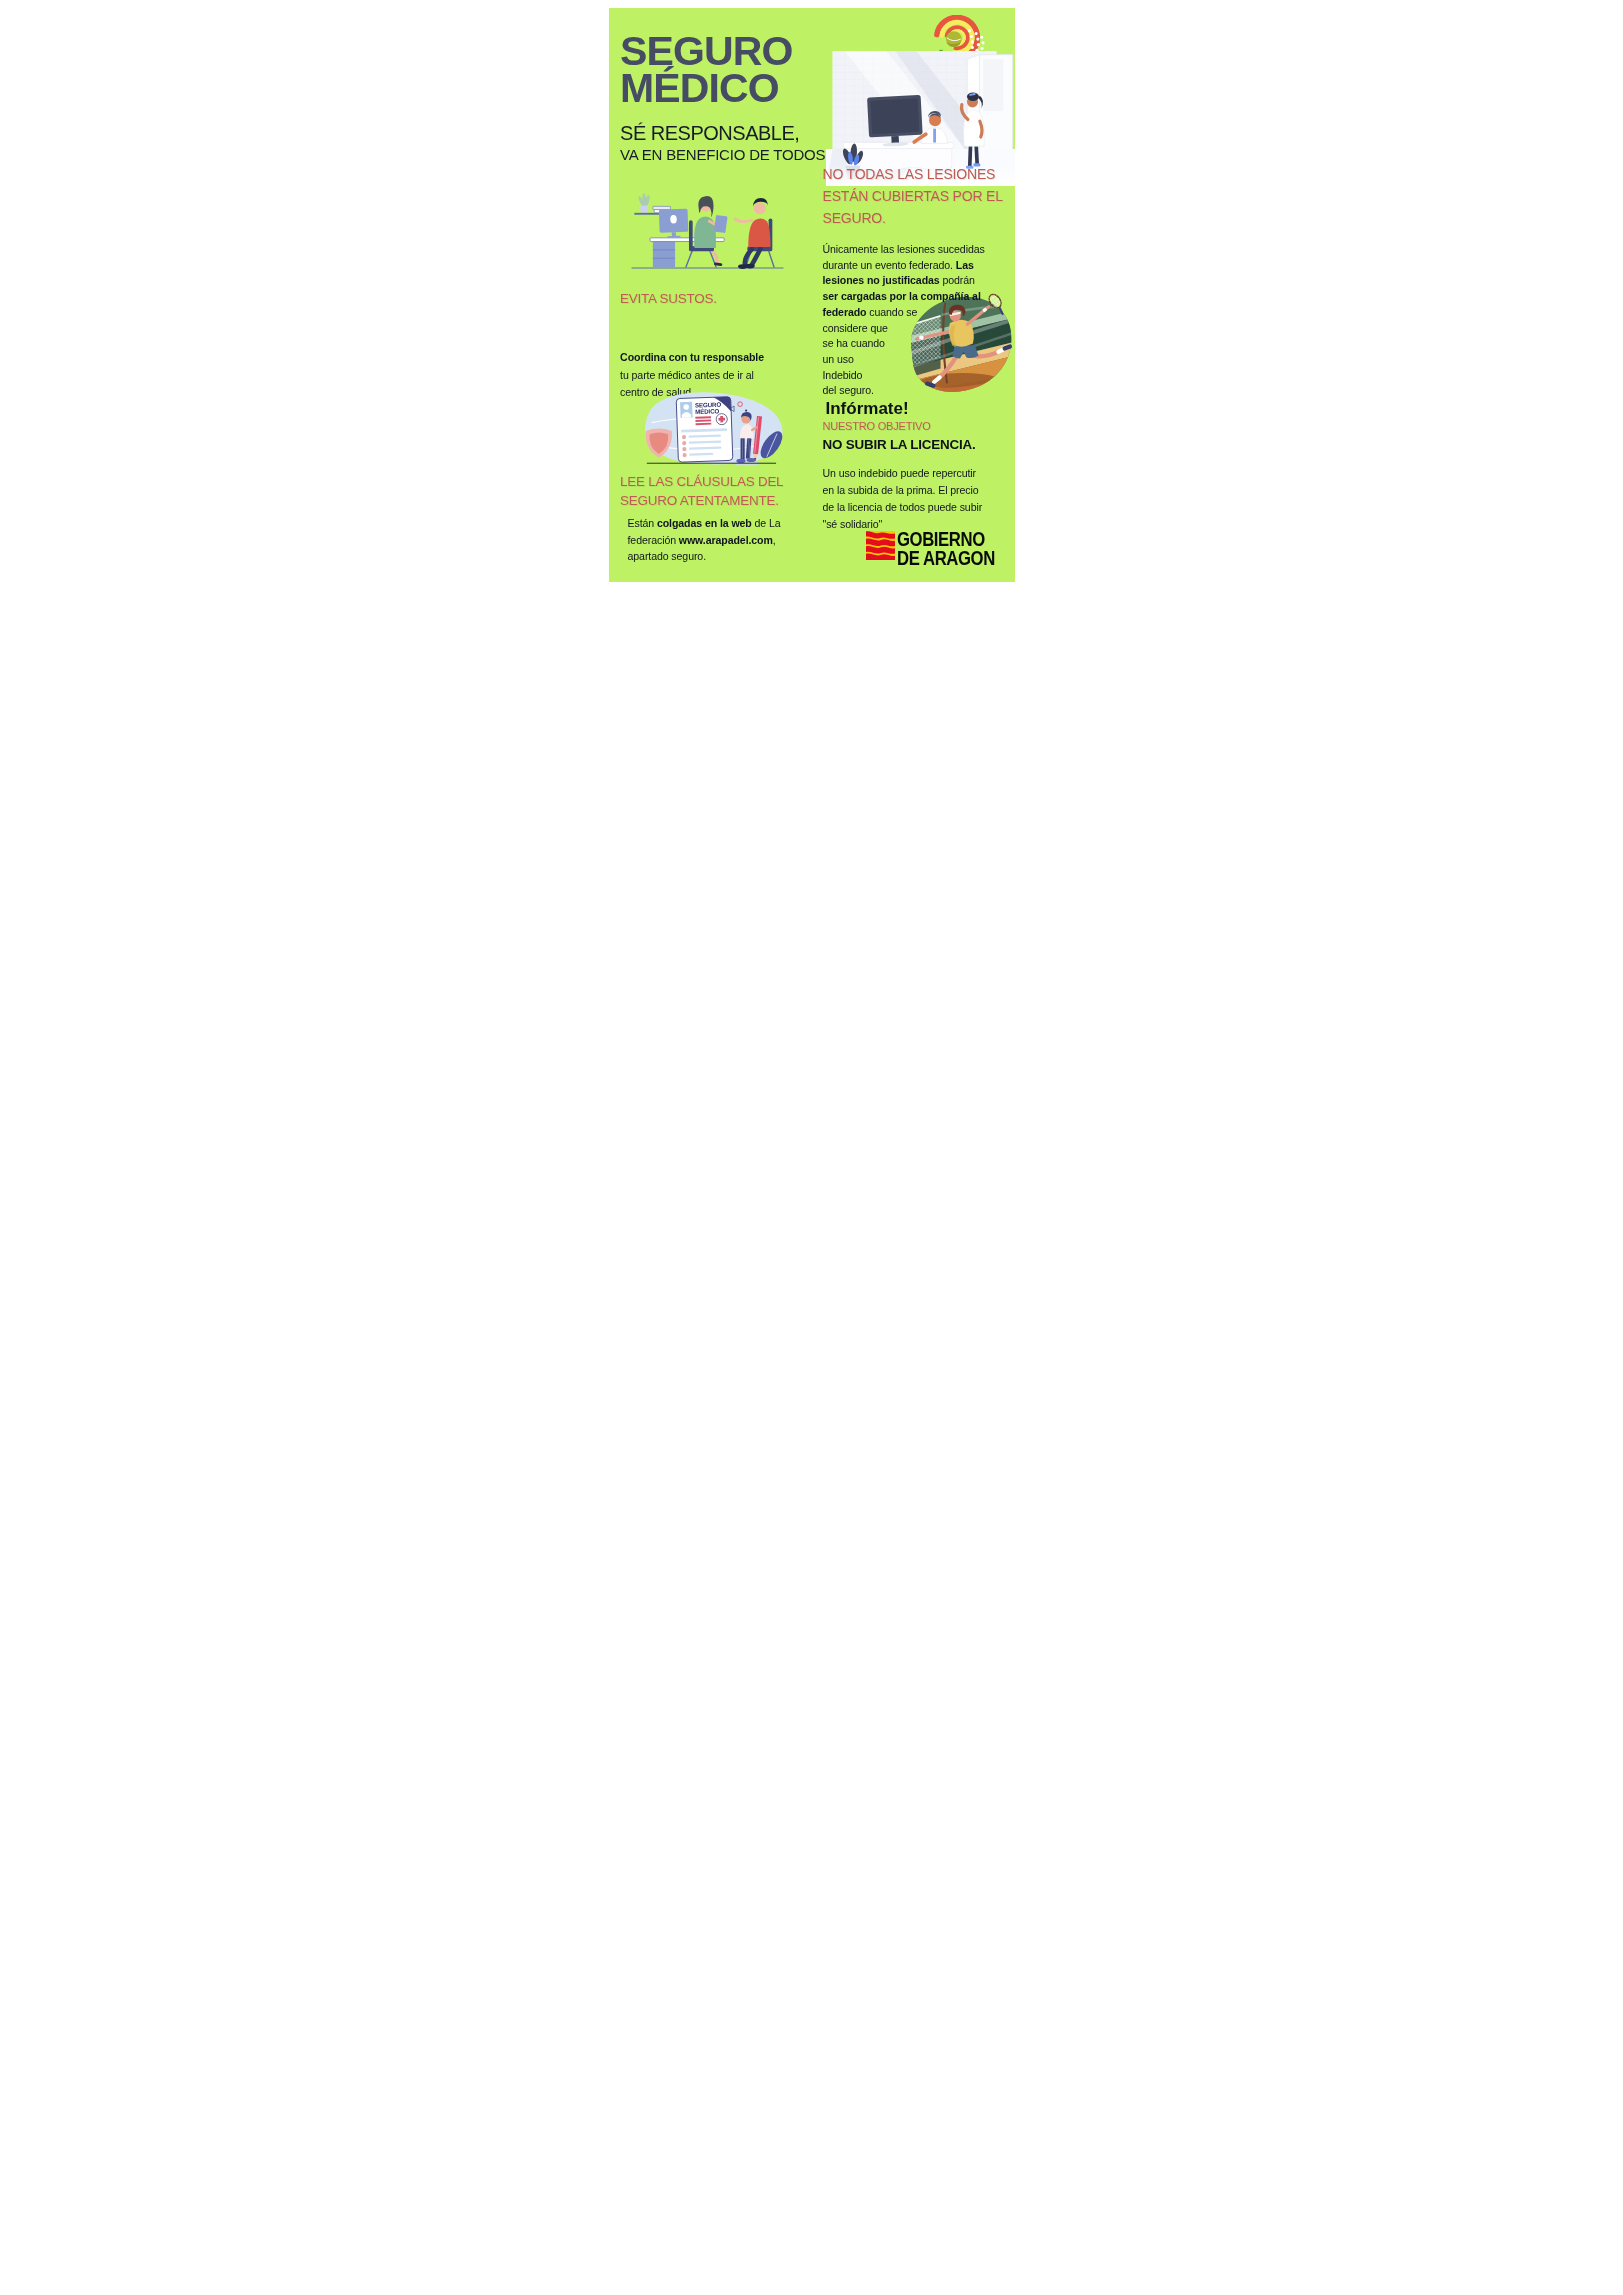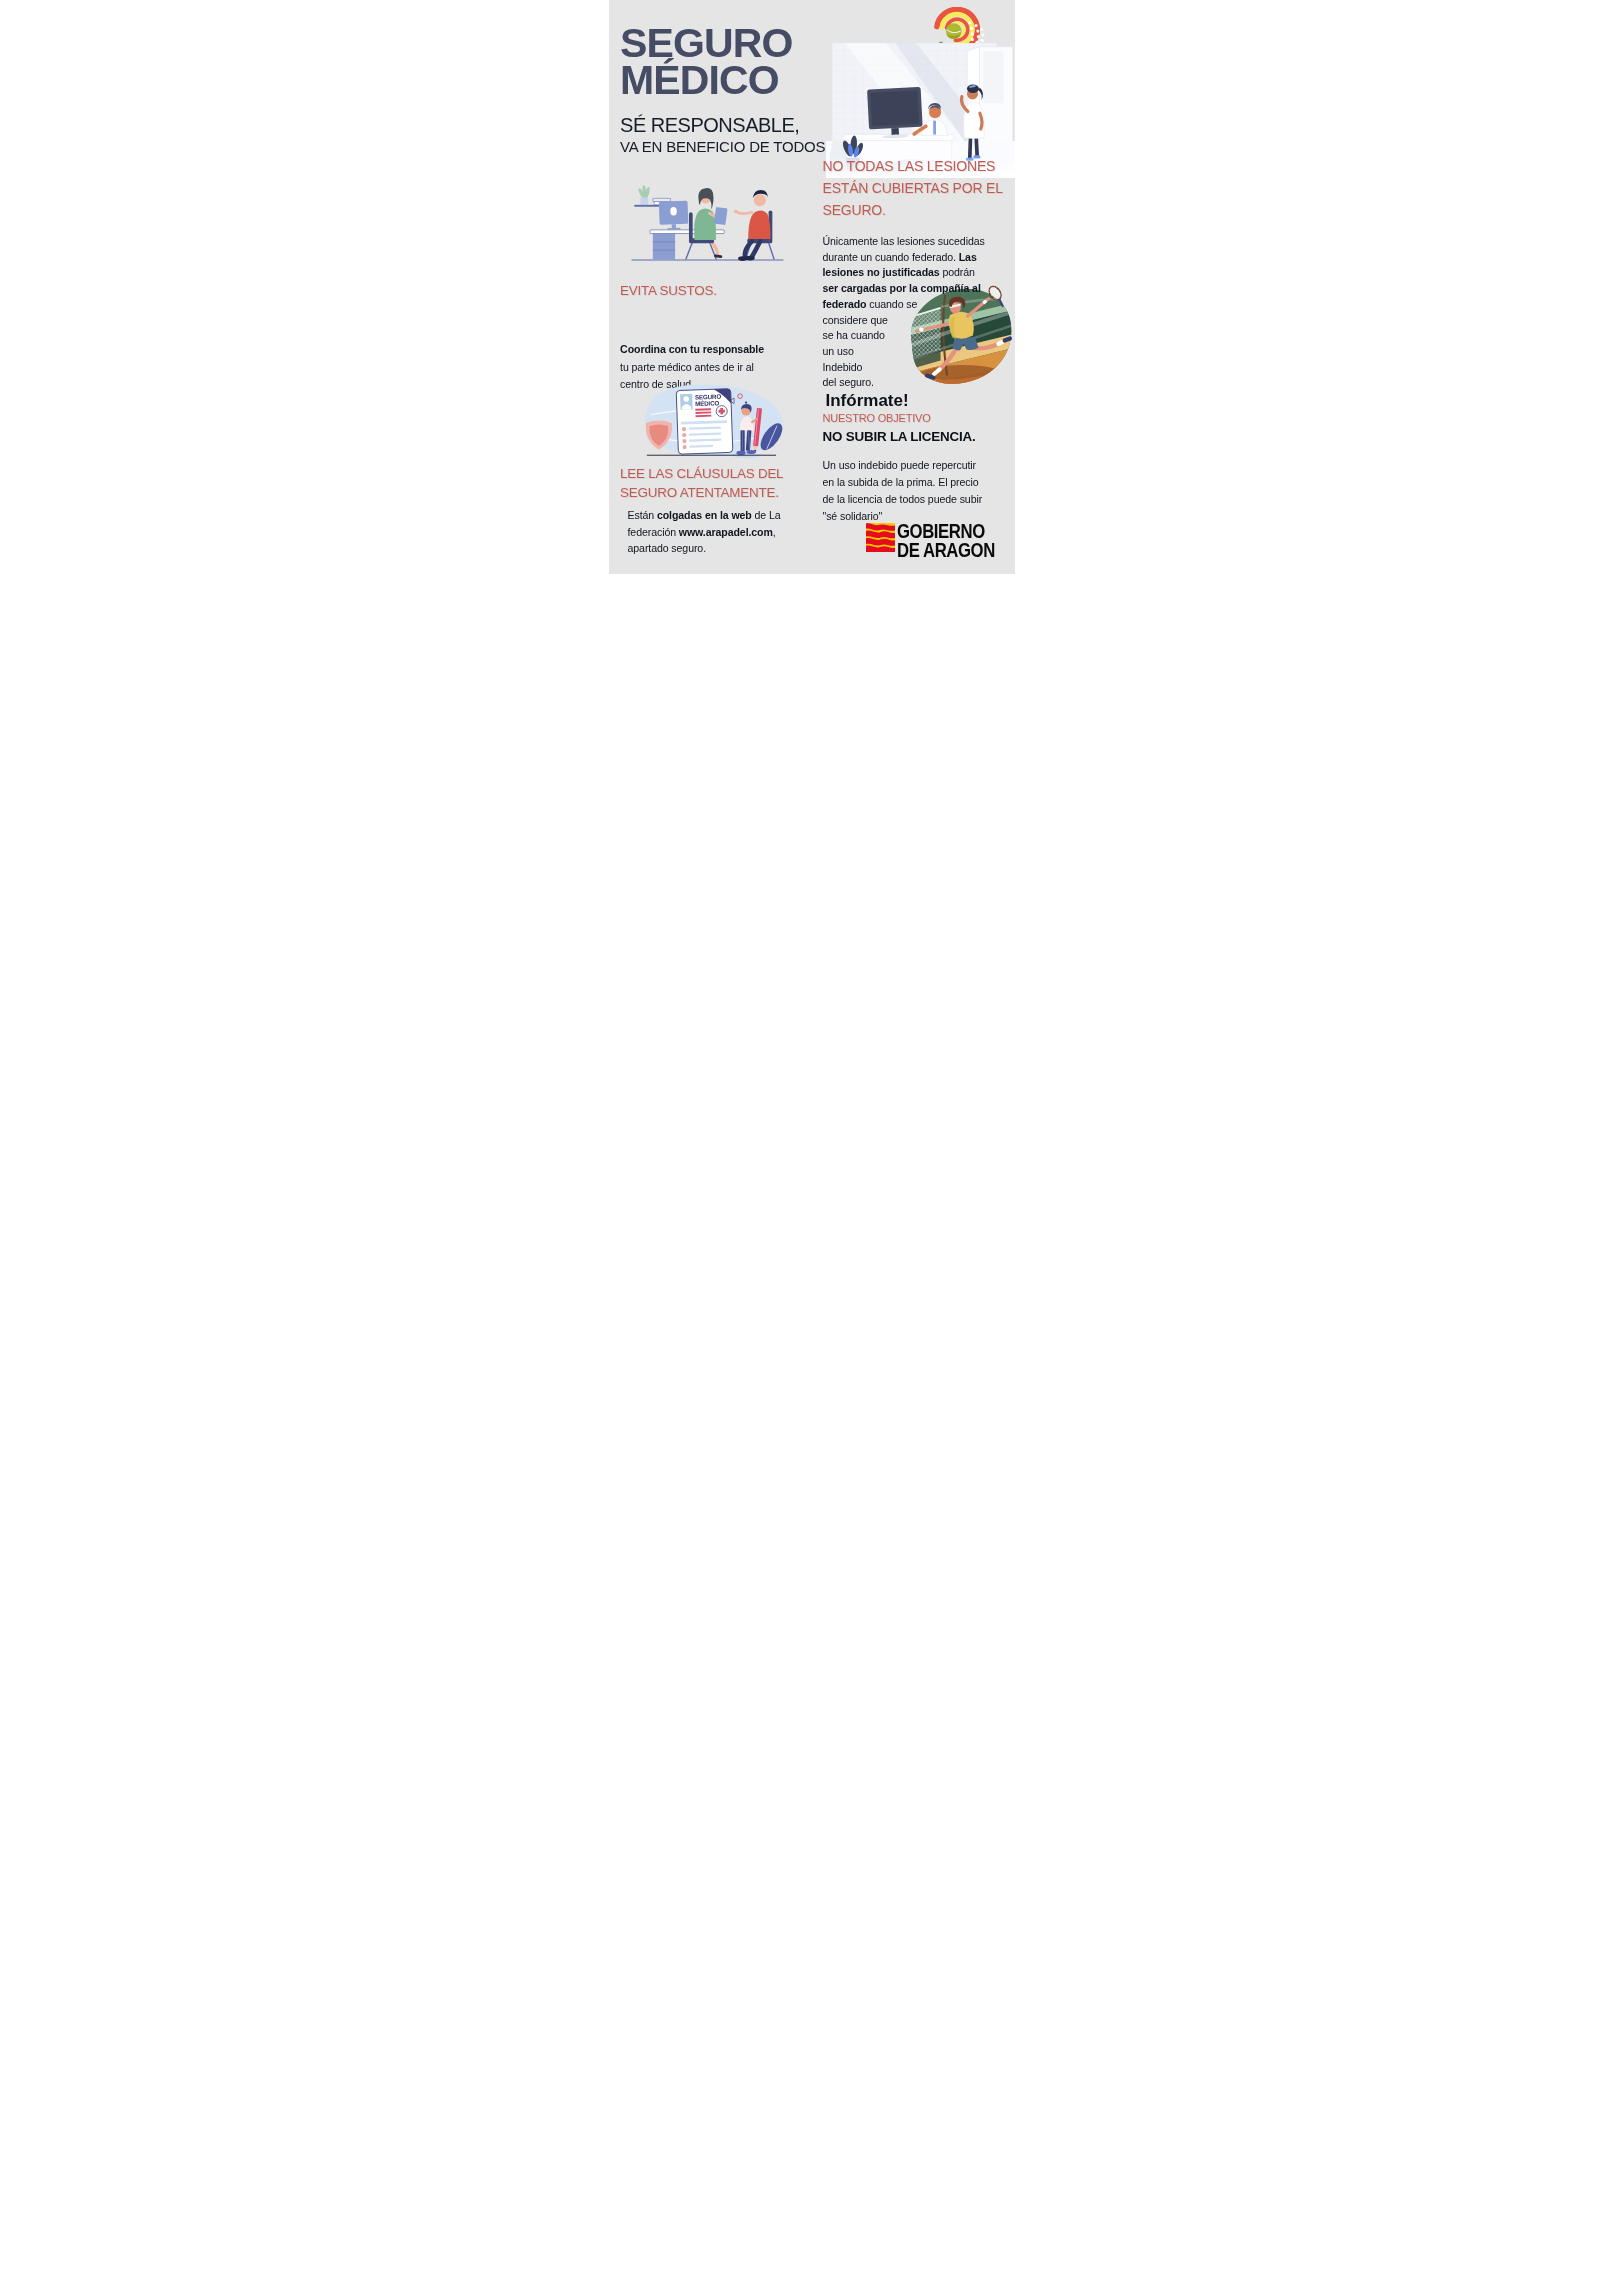--- a/index.html
+++ b/index.html
@@ -1,18 +1,18 @@
 <!DOCTYPE html>
 <html style="font-size:7.4px"><head>
 <meta charset="utf-8">
 <style>
   html,body{margin:0;padding:0;background:#ffffff;}
   #page{
-    position:relative;width:406px;height:574px;margin:0 auto;
-    background:#e5e5e5;overflow:hidden;
+    position:relative;width:406px;height:574px;margin:8px auto;
+    background:#bef264;overflow:hidden;
     font-family:"Liberation Sans",sans-serif;color:#12161F;
   }
   .abs{position:absolute;}
   .title-line{font-size:41px;line-height:37px;font-weight:700;letter-spacing:-0.9px;color:#454C63;}
   .sub1{font-size:20px;line-height:23px;font-weight:400;letter-spacing:-0.5px;color:#171C29;}
   .sub2{font-size:15px;line-height:17.6px;font-weight:400;letter-spacing:-0.2px;color:#171C29;}
   .red-h{font-weight:400;color:#C15B52;letter-spacing:-0.2px;text-shadow:0.9px 0.9px 0 rgba(130,130,130,0.16);}
   .red-h-left{font-size:13.4px;line-height:19.4px;}
   .red-h-right{font-size:14px;line-height:22px;}
   .black-h{font-size:13.4px;line-height:18.5px;font-weight:700;color:#0E1219;letter-spacing:-0.2px;}
@@ -143,21 +143,21 @@
   </div>
 
   <div class="abs red-h red-h-right" style="left:214px;top:155px;z-index:3;">
     <span class="blk">NO TODAS LAS LESIONES</span>
     <span class="blk">ESTÁN CUBIERTAS POR EL</span>
     <span class="blk">SEGURO.</span>
   </div>
 
   <div class="abs body-t lh34" style="left:214px;top:234px;width:192px;z-index:2;">
     <span class="blk"><span>Únicamente las lesiones sucedidas</span></span>
-    <span class="blk"><span>durante un cuando federado. </span><span class="b">Las</span></span>
+    <span class="blk"><span>durante un evento federado. </span><span class="b">Las</span></span>
     <span class="blk"><span class="b">lesiones no justificadas</span><span> podrán</span></span>
     <span class="blk"><span class="b">ser cargadas por la compañía al</span></span>
     <span class="blk"><span class="b">federado</span><span> cuando se</span></span>
     <span class="blk"> considere que</span>
     <span class="blk">se ha cuando</span>
     <span class="blk">un uso</span>
     <span class="blk">Indebido</span>
     <span class="blk">del seguro.</span>
   </div>
   <div class="abs informate" style="left:217px;top:391px;">Infórmate!</div>

